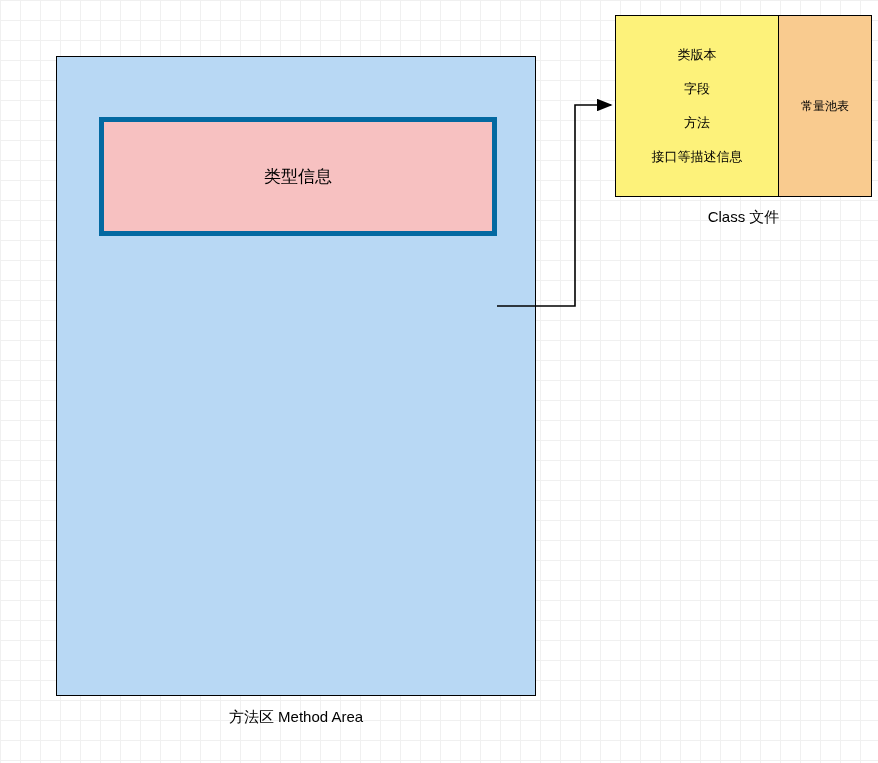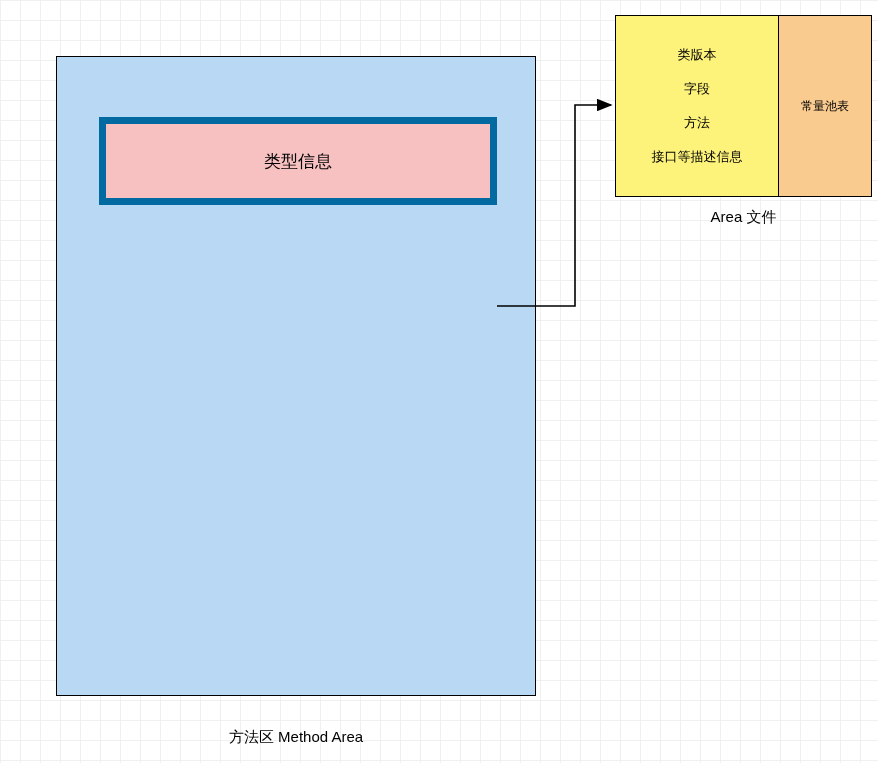--- a/index.html
+++ b/index.html
@@ -29,23 +29,23 @@
     top: 56px;
     width: 480px;
     height: 640px;
     background: #b8d8f4;
     border: 1px solid #000;
   }
   .inner-box {
     position: absolute;
     left: 42px;
     width: 398px;
-    height: 88px;
+    height: 119px;
     background: #f7c1c1;
-    border: 7px solid #0369a1;
+    border: 5px solid #0369a1;
     display: flex;
     align-items: center;
     justify-content: center;
     font-size: 17px;
     color: #000;
     text-align: center;
     padding: 0 8px;
   }
   .label {
     position: absolute;
@@ -94,34 +94,34 @@
 </head>
 <body>
 
 <div class="grid-bg"></div>
 
 <div class="canvas">
 
   <div class="method-area">
     <div class="inner-box" style="top:60px">类型信息</div>
   </div>
-  <div class="label" style="left:56px; top:708px; width:480px;margin-top:20px;">方法区 Method Area</div>
+  <div class="label" style="left:56px; top:708px; width:480px;">方法区 Method Area</div>
 
   <div class="class-group">
     <div class="class-left">
       <span>类版本</span>
       <span>字段</span>
       <span>方法</span>
       <span>接口等描述信息</span>
     </div>
     <div class="class-right">
       <span>常量池表</span>
     </div>
   </div>
-  <div class="label" style="left:615px; top:208px; width:257px;">Area 文件</div>
+  <div class="label" style="left:615px; top:208px; width:257px;">Class 文件</div>
 
   <svg class="arrow" style="left:0; top:0;" width="878" height="763">
     <defs>
       <marker id="arrowhead" markerWidth="10" markerHeight="8" refX="9" refY="4" orient="auto">
         <path d="M0,0 L10,4 L0,8 Z" fill="#000"></path>
       </marker>
     </defs>
     <path d="M 497 306 L 575 306 L 575 105 L 611 105" fill="none" stroke="#000" stroke-width="1.6" marker-end="url(#arrowhead)"></path>
   </svg>
 

